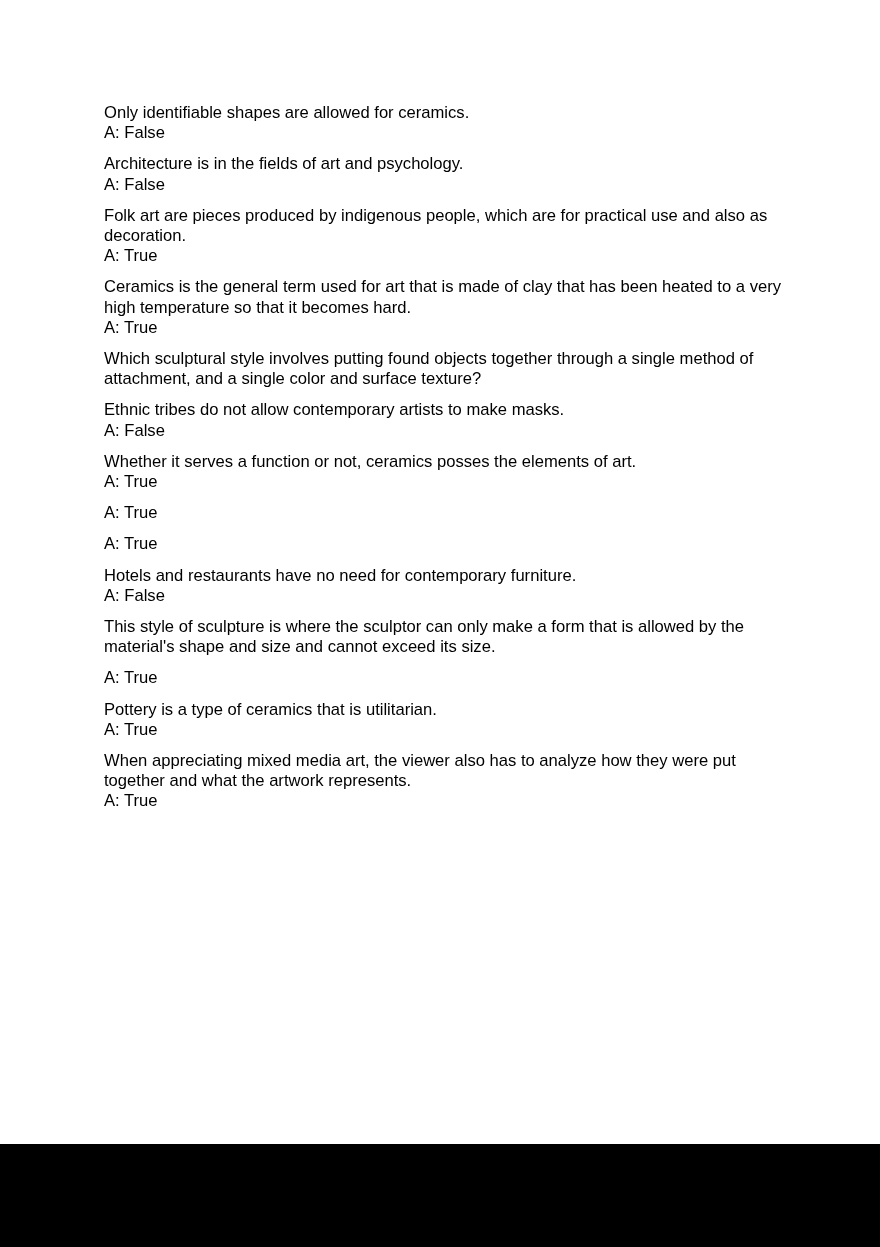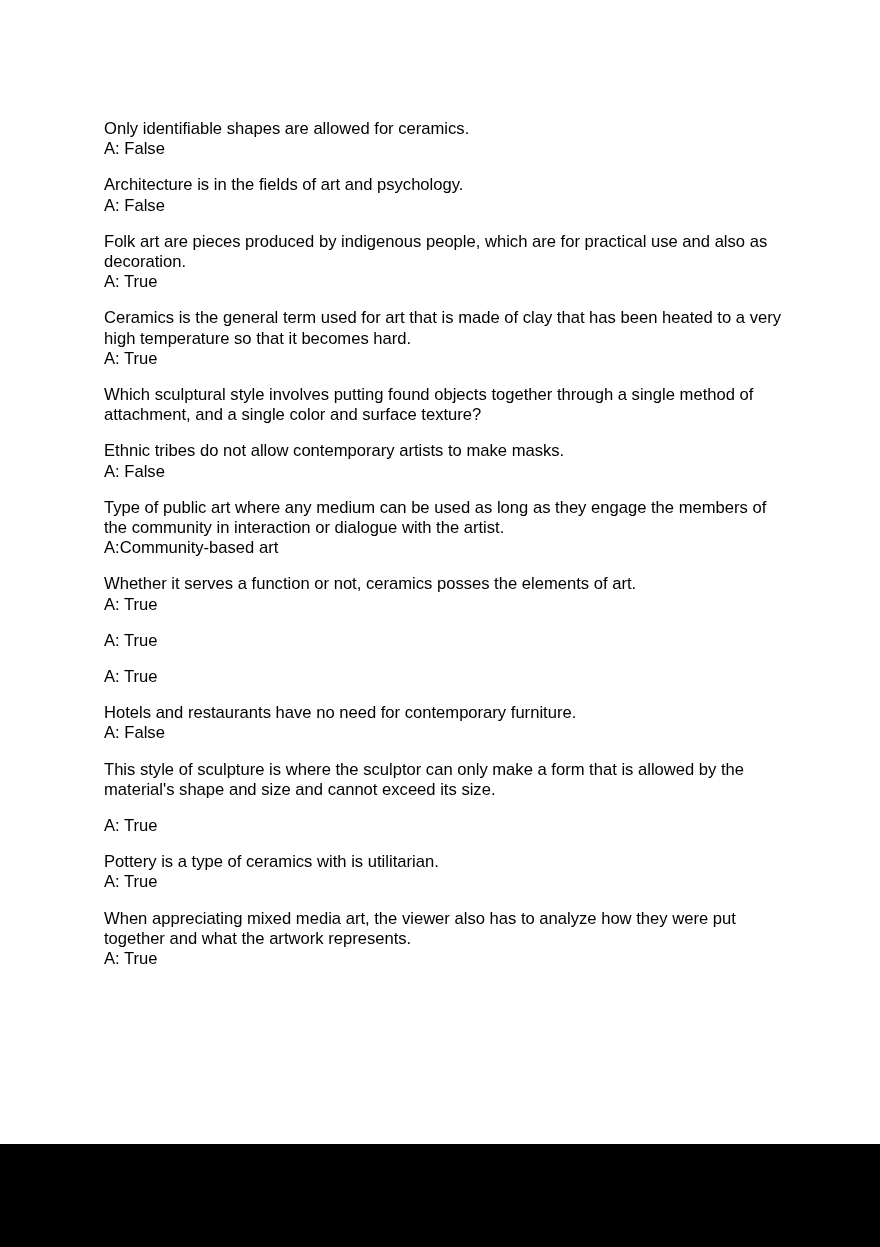--- a/index.html
+++ b/index.html
@@ -25,21 +25,21 @@
       position: absolute;
       left: 104px;
       top: 103px;
       width: 680px;
       font-family: "Liberation Sans", sans-serif;
       font-size: 16.6px;
       line-height: 20.2px;
       color: #000000;
     }
     .qa {
-      margin: 16px 0 11px 0;
+      margin: 0 0 11px 0;
     }
     .q, .a {
       display: block;
       white-space: normal;
     }
     .bottom-band {
       position: absolute;
       left: 0;
       top: 1144px;
       width: 880px;
@@ -69,45 +69,41 @@
       <span class="a">A: True</span>
     </div>
     <div class="qa">
       <span class="q">Which sculptural style involves putting found objects together through a single method of attachment, and a single color and surface texture?</span>
     </div>
     <div class="qa">
       <span class="q">Ethnic tribes do not allow contemporary artists to make masks.</span>
       <span class="a">A: False</span>
     </div>
     <div class="qa">
-      <span class="q">Type of public art where any medium can be used as long as they engage the members of the community in interaction or dialogue with the artist.</span>
-      <span class="a">A:Community-based art</span>
-    </div>
-    <div class="qa">
       <span class="q">Whether it serves a function or not, ceramics posses the elements of art.</span>
       <span class="a">A: True</span>
     </div>
     <div class="qa">
       <span class="a">A: True</span>
     </div>
     <div class="qa">
       <span class="a">A: True</span>
     </div>
     <div class="qa">
       <span class="q">Hotels and restaurants have no need for contemporary furniture.</span>
       <span class="a">A: False</span>
     </div>
     <div class="qa">
       <span class="q">This style of sculpture is where the sculptor can only make a form that is allowed by the material's shape and size and cannot exceed its size.</span>
     </div>
     <div class="qa">
       <span class="a">A: True</span>
     </div>
     <div class="qa">
-      <span class="q">Pottery is a type of ceramics with is utilitarian.</span>
+      <span class="q">Pottery is a type of ceramics that is utilitarian.</span>
       <span class="a">A: True</span>
     </div>
     <div class="qa">
       <span class="q">When appreciating mixed media art, the viewer also has to analyze how they were put together and what the artwork represents.</span>
       <span class="a">A: True</span>
     </div>
   </div>
 </div>
 
 <div class="bottom-band"></div>

